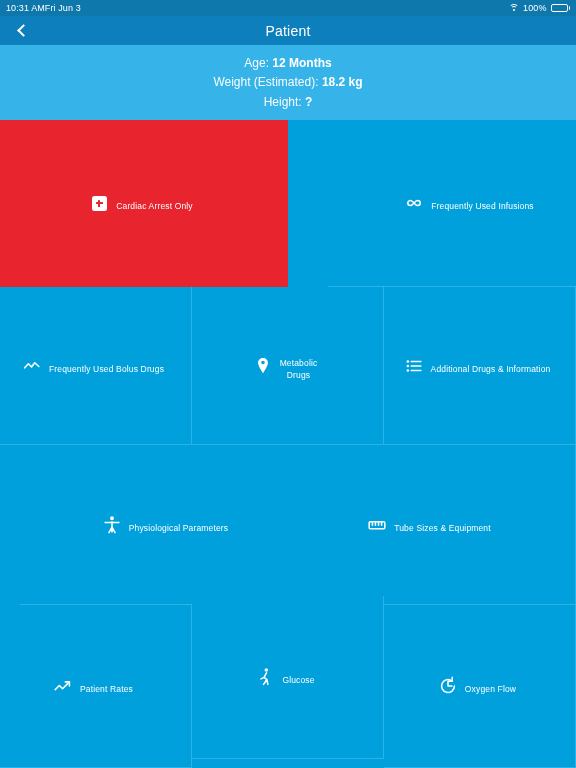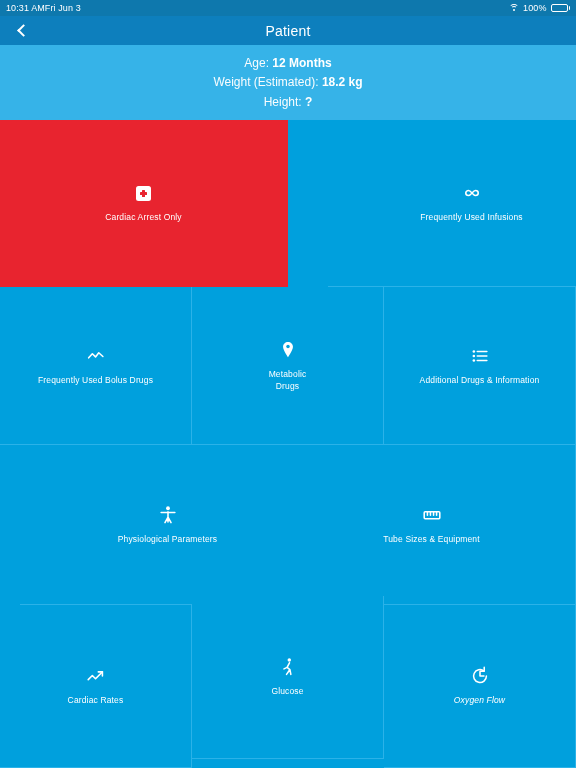--- a/index.html
+++ b/index.html
@@ -68,21 +68,21 @@
     justify-content:center; gap:3px; font-size:12px; line-height:1.35;
   }
   .info-row { white-space:nowrap; }
   .info-row .lbl { font-weight:400; opacity:.97; }
   .info-row .val { font-weight:bold; }
 
   
   .grid { position:relative; width:576px; height:648px; background:#00a0dd; }
   .tile {
     position:absolute; background:#00a0dd; color:#ffffff;
-    display:flex; flex-direction:column; align-items:center;
+    display:flex; align-items:center;
     justify-content:center; cursor:pointer; text-align:center;
     border-right:1px solid #2bb2e8; border-bottom:1px solid #2bb2e8;
   }
   .tile.emergency { background:#e8242f; border-right-color:#e8242f; border-bottom-color:#e8242f; }
   .tile .tile-label {
     font-size:8.5px; line-height:1.45; margin-top:7px;
     letter-spacing:.15px; padding:0 6px;
   }
   .tile .tile-icon {
     width:22px; height:22px; display:flex; align-items:center; justify-content:center;
@@ -218,32 +218,32 @@
         </div>
         <div class="tile-label">Tube Sizes &amp; Equipment</div>
       </div>
       <div class="tile" style="left: 0px; top: 485px; width: 192px; height: 163px;">
         <div class="tile-icon">
           <svg width="22" height="22" viewBox="0 0 24 24">
             <polyline stroke="#ffffff" fill="none" stroke-width="1.7" stroke-linecap="round" stroke-linejoin="round" points="3.5,16 8,11.5 11.5,15 19,7.5"></polyline>
             <polyline stroke="#ffffff" fill="none" stroke-width="1.7" stroke-linecap="round" stroke-linejoin="round" points="14.5,7.5 19,7.5 19,12"></polyline>
           </svg>
         </div>
-        <div class="tile-label">Cardiac Rates</div>
+        <div class="tile-label">Patient Rates</div>
       </div>
       <div class="tile" style="left: 192px; top: 476px; width: 192px; height: 163px; align-items: center;">
         <div class="tile-icon">
           <svg width="22" height="22" viewBox="0 0 24 24">
             <circle cx="13.4" cy="4.3" r="1.9" fill="#ffffff"></circle>
             <path stroke="#ffffff" fill="none" stroke-width="1.7" stroke-linecap="round" stroke-linejoin="round" d="M13.6 7.4 11 12.4l3.1 2.4 1 5.3M11 12.4 7.6 14M14.1 14.8 10.4 20"></path>
           </svg>
         </div>
         <div class="tile-label">Glucose</div>
       </div>
-      <div class="tile" style="left: 384px; top: 485px; width: 192px; height: 163px; font-style: italic;">
+      <div class="tile" style="left: 384px; top: 485px; width: 192px; height: 163px;">
         <div class="tile-icon">
           <svg width="22" height="22" viewBox="0 0 24 24">
             <path stroke="#ffffff" fill="none" stroke-width="1.7" stroke-linecap="round" stroke-linejoin="round" d="M19 12a7 7 0 1 1-2.6-5.4"></path>
             <polyline stroke="#ffffff" fill="none" stroke-width="1.7" stroke-linecap="round" stroke-linejoin="round" points="16.6,2.6 16.6,6.9 12.4,6.9"></polyline>
             <path fill="#ffffff" d="M12 12V5.6A6.4 6.4 0 0 1 18.4 12z" opacity="0"></path>
             <path stroke="#ffffff" fill="none" stroke-width="1.7" stroke-linecap="round" stroke-linejoin="round" d="M12 7.4V12h4.3"></path>
           </svg>
         </div>
         <div class="tile-label">Oxygen Flow</div>
       </div>

